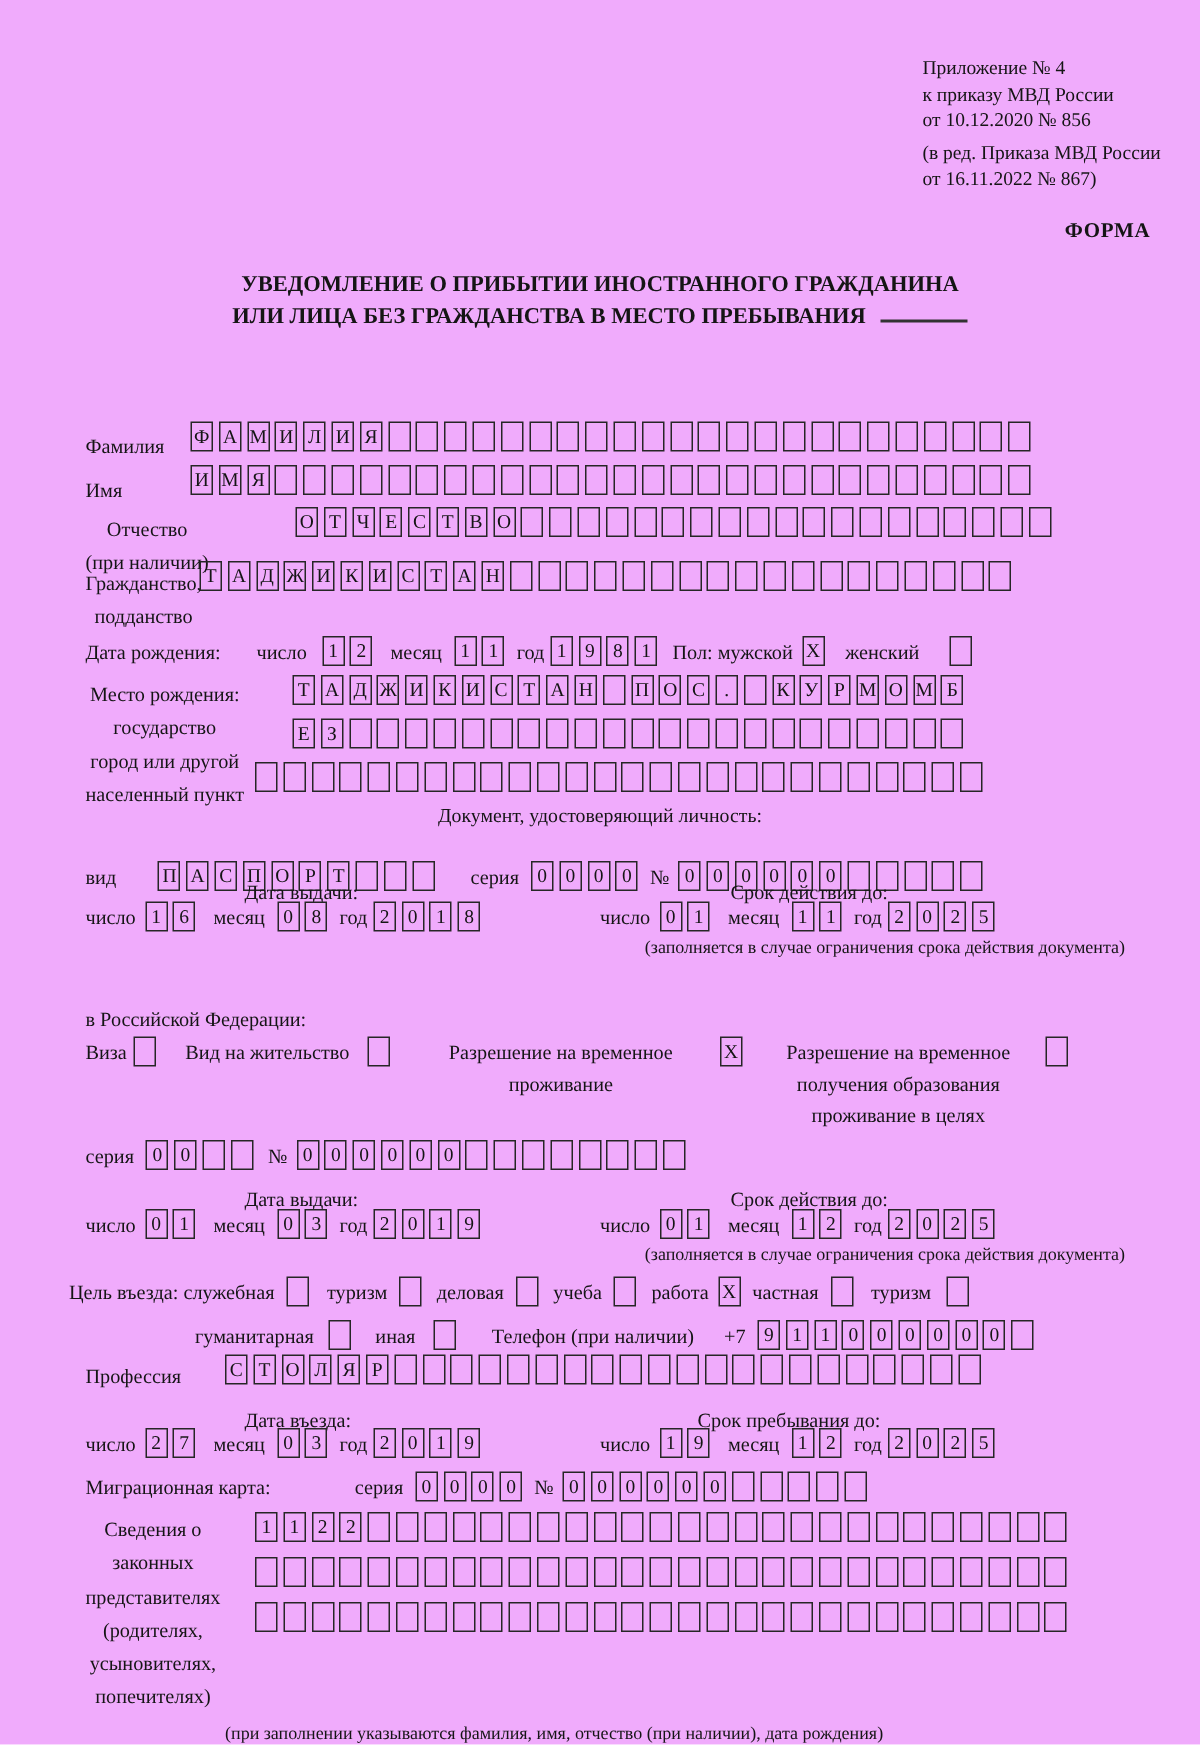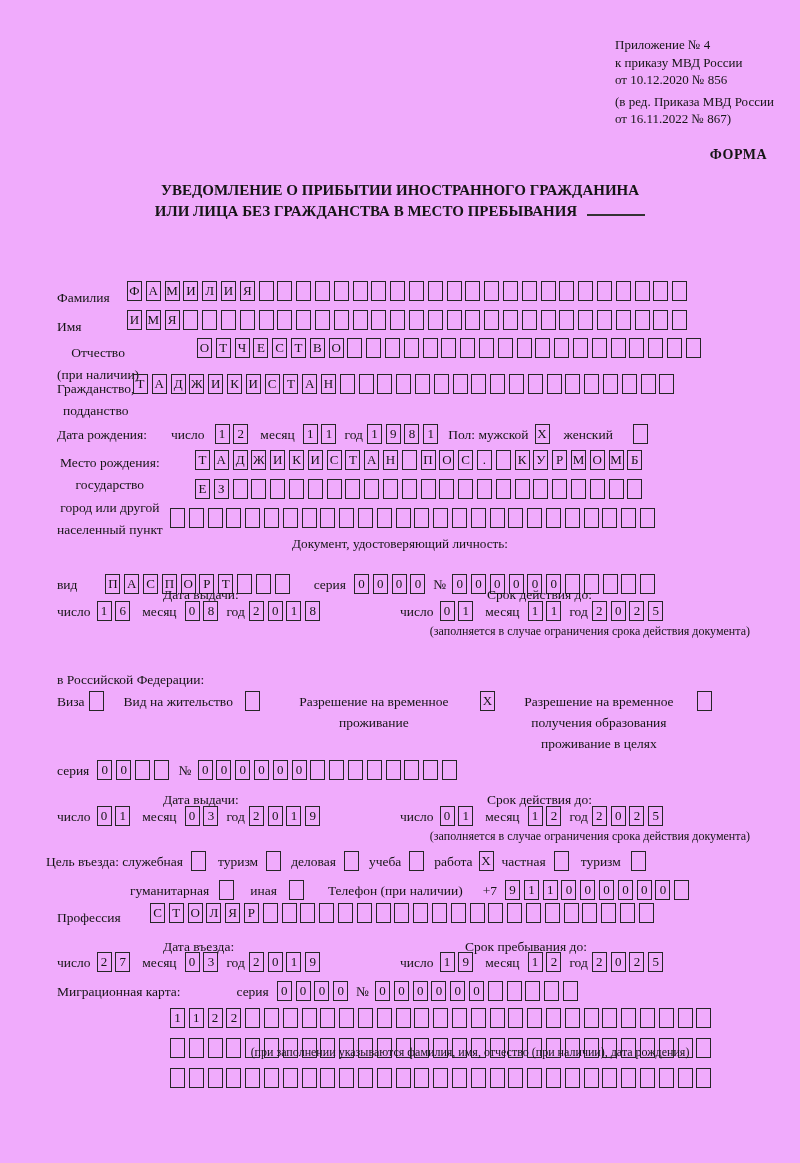--- a/index.html
+++ b/index.html
@@ -59,21 +59,21 @@
   .p-d2a{left:57px;top:806px}   .p-d2b{left:400px;top:806px}
   .p-cap2{left:300px;top:829px;width:450px;text-align:right}
   .p-purp{left:46px;top:851px}
   .p-purp2{left:130px;top:880px}
   .p-prof-l{left:57px;top:907px} .p-prof-c{left:150px;top:903px}
   .p-dh3a{left:163px;top:936px}  .p-dh3b{left:465px;top:936px}
   .p-d3a{left:57px;top:952px}    .p-d3b{left:400px;top:952px}
   .p-mig{left:57px;top:981px}
   .p-rep-l{left:57px;top:1009px}
   .p-rep1{left:170px;top:1008px} .p-rep2{left:170px;top:1038px} .p-rep3{left:170px;top:1068px}
-  .p-repnote{left:150px;top:1045px;width:640px;text-align:center}
+  .p-repnote{left:150px;top:1148px;width:640px;text-align:left}
 </style>
 </head>
 <body>
 
 <div class="page">
 
   <div class="abs hdr p-hdr">
     <div>Приложение № 4</div>
     <div>к приказу МВД России</div>
     <div>от 10.12.2020 № 856</div>
@@ -669,20 +669,28 @@
         <span class="cell">0</span>
         <span class="cell">0</span>
         <span class="cell"></span>
         <span class="cell"></span>
         <span class="cell"></span>
         <span class="cell"></span>
         <span class="cell"></span>
       </span>
   </div>
 
+  <div class="abs lbl ml2 p-rep-l">
+    <div>Сведения о</div>
+    <div>законных</div>
+    <div>представителях</div>
+    <div>(родителях,</div>
+    <div>усыновителях,</div>
+    <div>попечителях)</div>
+  </div>
   <div class="abs cells p-rep1">
       <span class="cell">1</span>
       <span class="cell">1</span>
       <span class="cell">2</span>
       <span class="cell">2</span>
       <span class="cell"></span>
       <span class="cell"></span>
       <span class="cell"></span>
       <span class="cell"></span>
       <span class="cell"></span>

